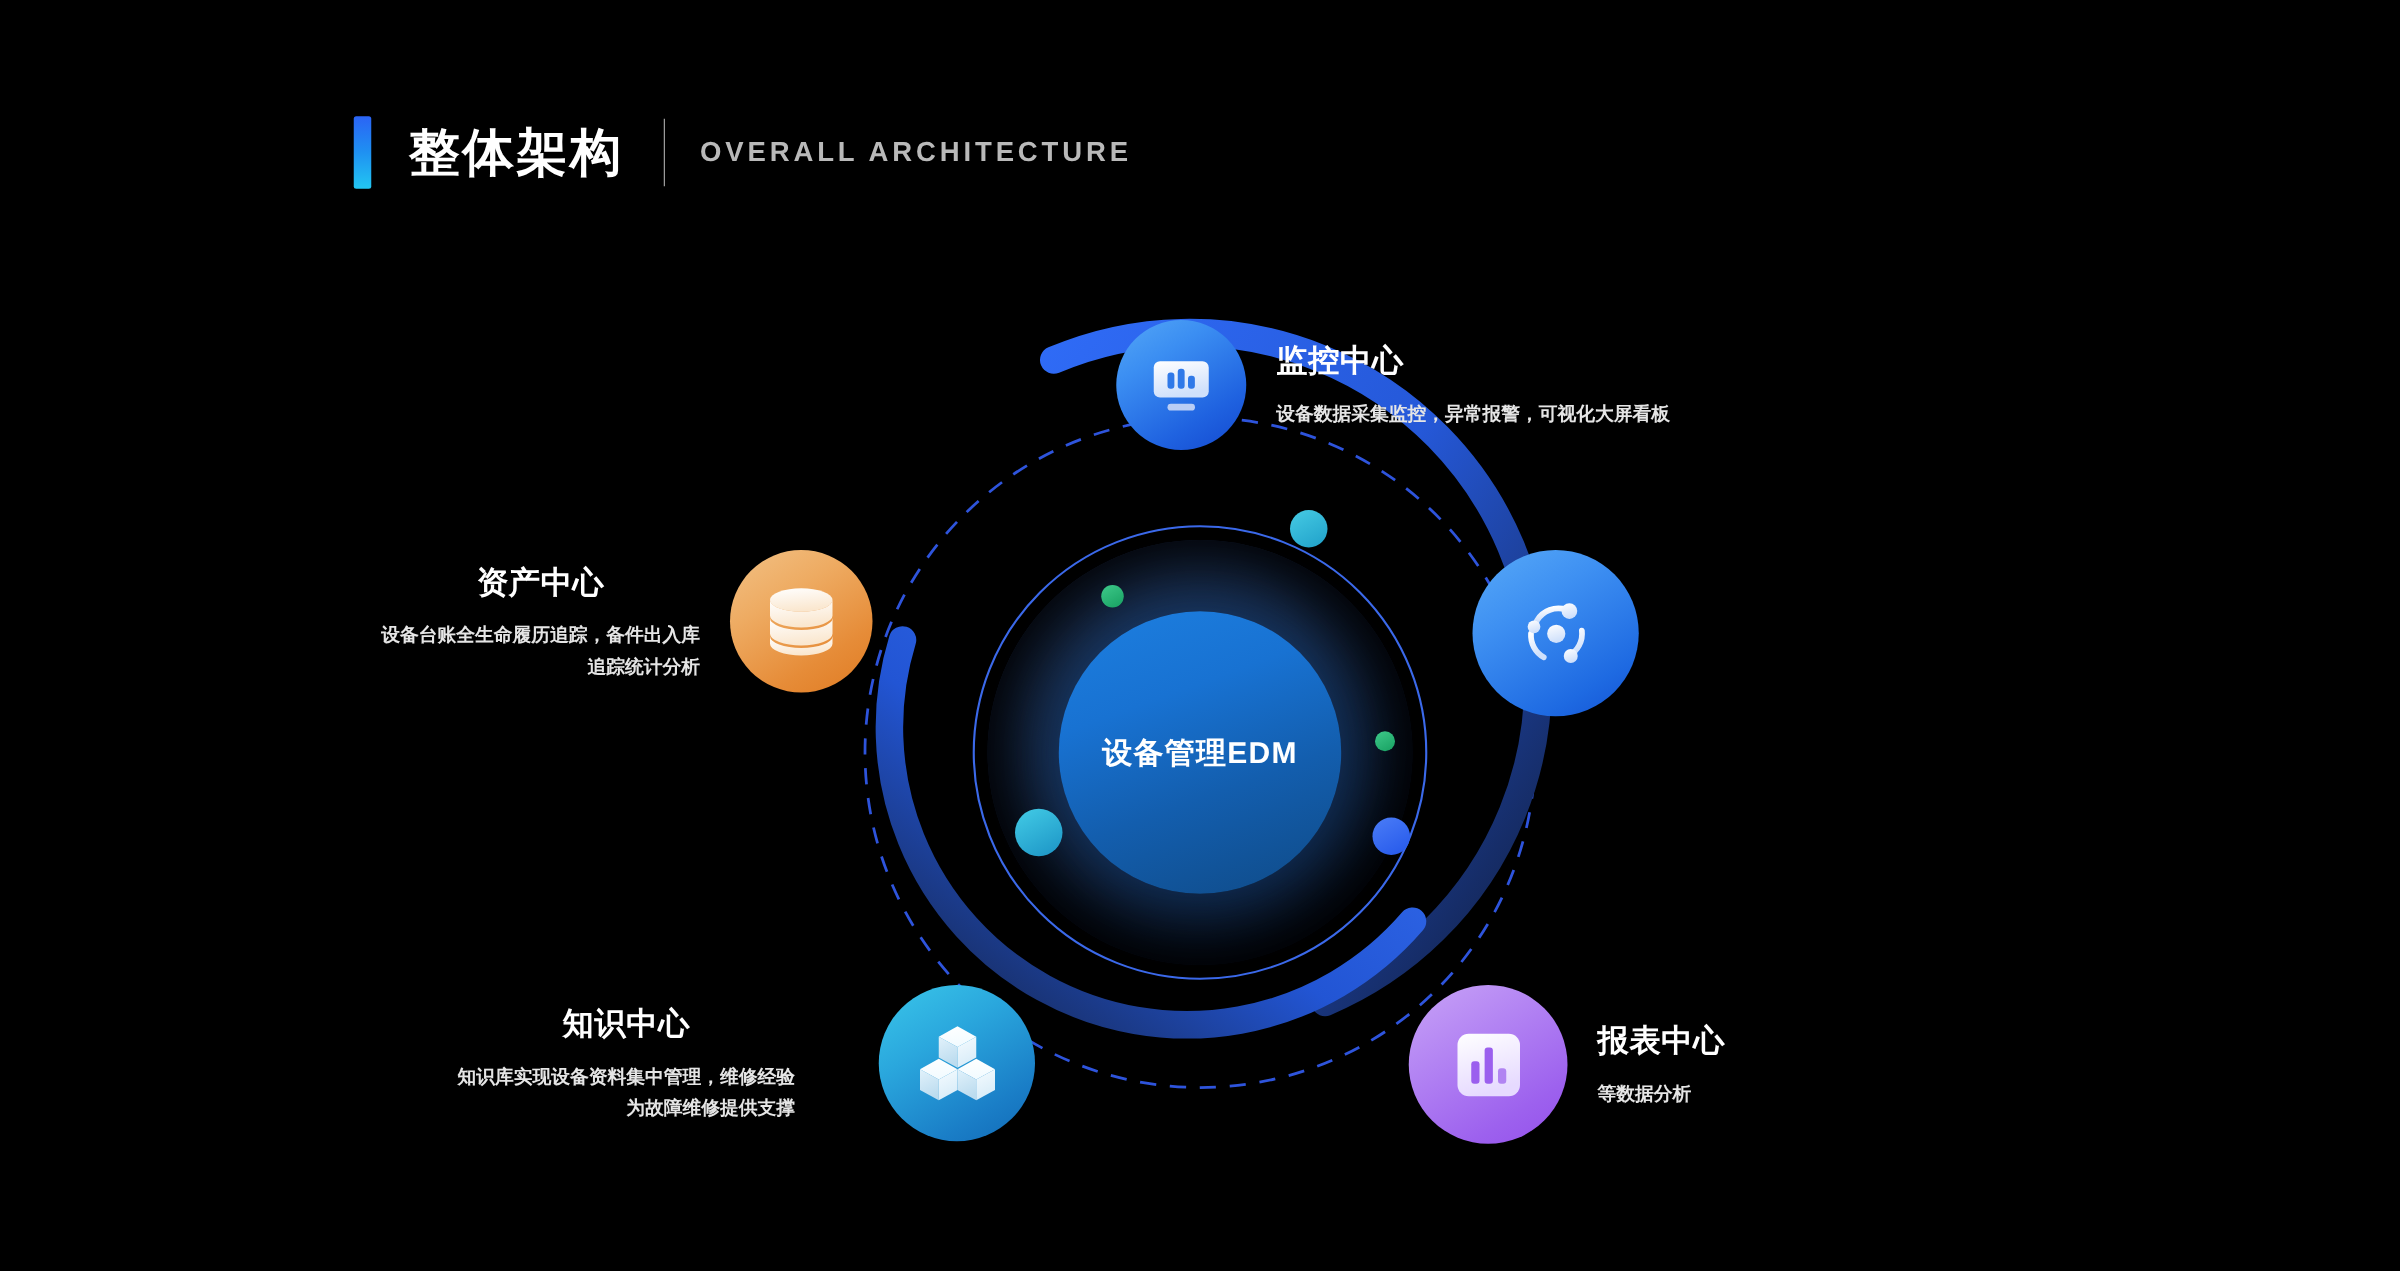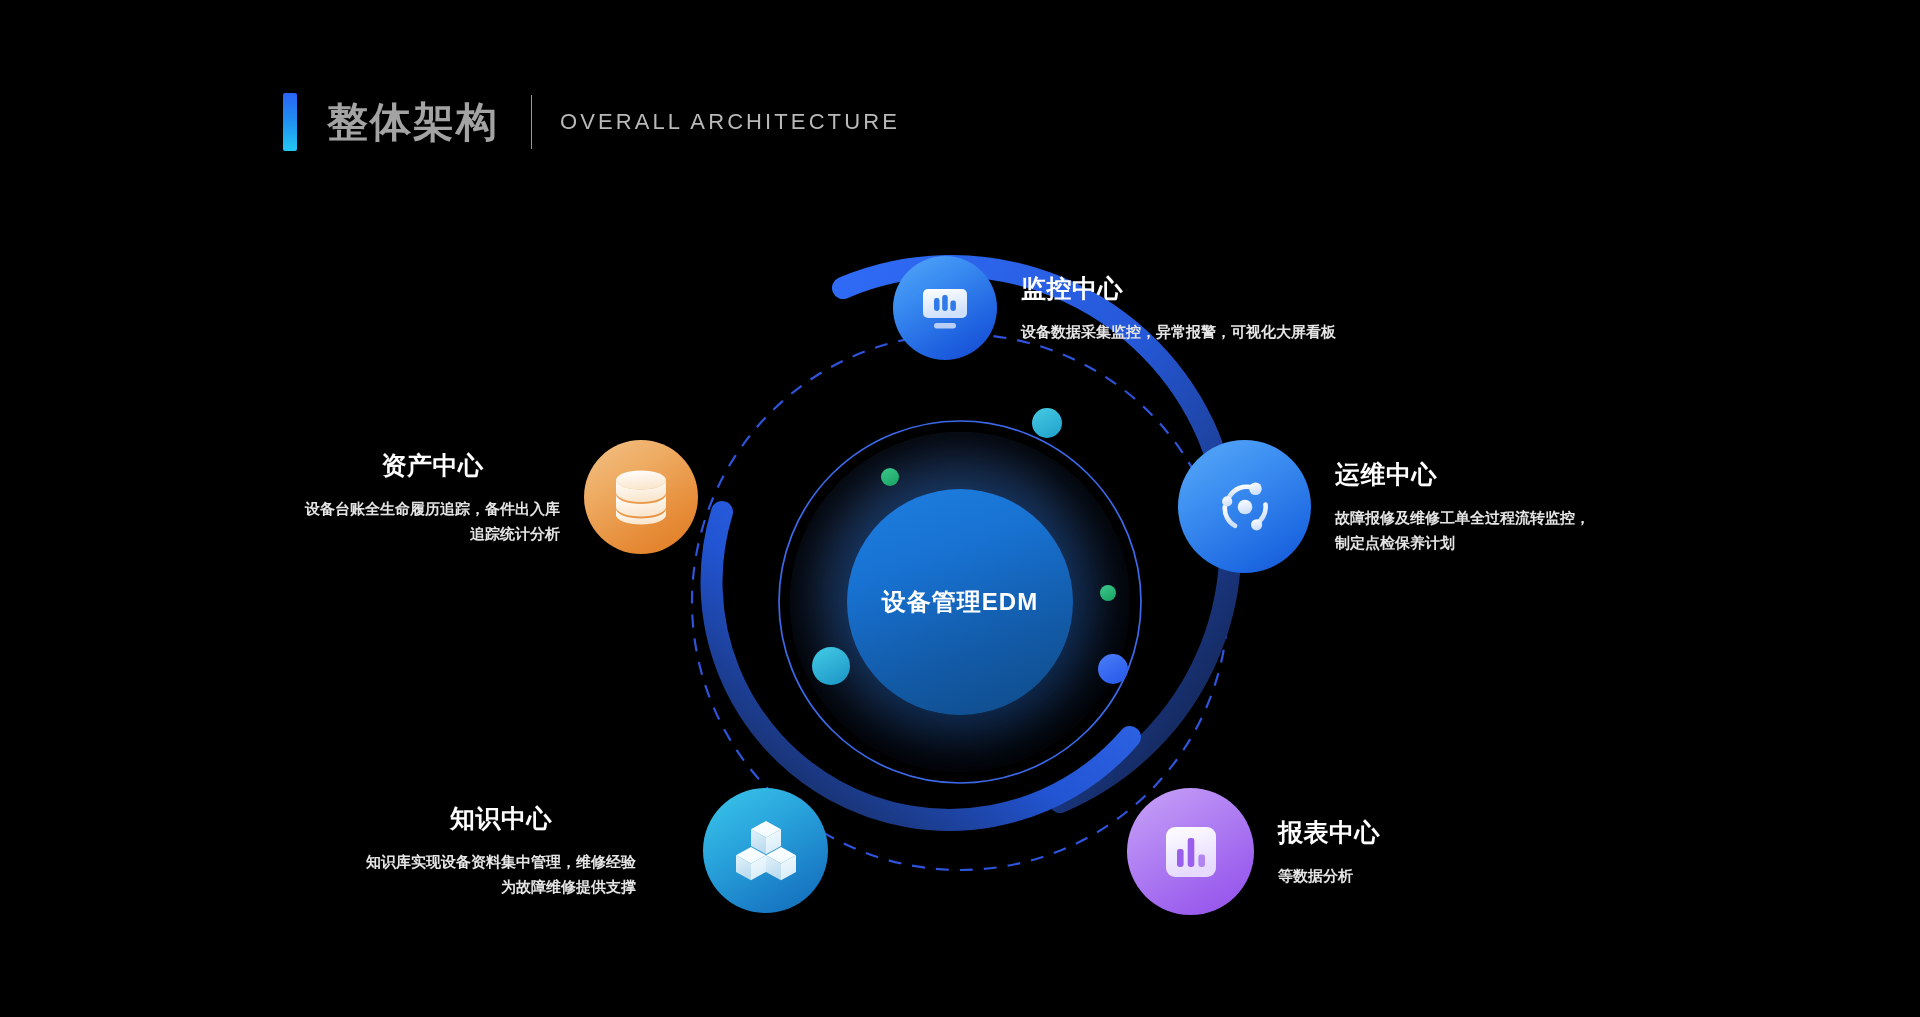--- a/index.html
+++ b/index.html
@@ -11,25 +11,25 @@
     font-family:"Liberation Sans","DejaVu Sans",sans-serif;
     position:relative;
   }
   .stage{position:absolute;left:0;top:0;width:1920px;height:1017px;}
 
   
   .header{position:absolute;left:283px;top:93px;display:flex;align-items:center;height:58px;}
   .accent-bar{width:14px;height:58px;border-radius:2px;
     background:linear-gradient(180deg,#2b64f5 0%,#1f8ff2 48%,#22c7f2 100%);
     flex:0 0 auto;}
-  .title-cn{color:#a3a3a3;font-size:41px;font-weight:700;letter-spacing:2px;
+  .title-cn{color:#ffffff;font-size:41px;font-weight:700;letter-spacing:2px;
     margin-left:30px;line-height:58px;white-space:nowrap;}
   .title-divider{width:1px;height:54px;background:#9a9a9a;margin-left:32px;flex:0 0 auto;}
   .title-en{color:#b9b9b9;font-size:22px;letter-spacing:3.1px;margin-left:28px;
-    line-height:58px;white-space:nowrap;font-weight:400;}
+    line-height:58px;white-space:nowrap;font-weight:700;}
 
   
   .core-wrap{position:absolute;left:660px;top:302px;width:600px;height:600px;}
   .core-svg{position:absolute;left:0;top:0;width:600px;height:600px;overflow:visible;}
 
   .halo{
     position:absolute;left:130px;top:130px;width:340px;height:340px;border-radius:50%;
     background:radial-gradient(circle at 42% 34%, #1d2c47 0%, #16233a 38%, #0a1220 68%, #05080f 86%, #000 100%);
   }
   .halo-inner-shadow{
@@ -169,27 +169,20 @@
           <path d="M20.5 25.5 A20 20 0 0 1 44 16.8"></path>
           <path d="M56.5 33.5 A20 20 0 0 1 46 53.6"></path>
           <path d="M26 54.8 A20 20 0 0 1 15.8 36"></path>
         </g>
         <circle cx="36" cy="36" r="7.3" fill="url(#gOps)"></circle>
         <circle cx="46.5" cy="17.8" r="6.3" fill="url(#gOps)"></circle>
         <circle cx="18.2" cy="30.4" r="5.1" fill="url(#gOps)"></circle>
         <circle cx="47.6" cy="53.8" r="5.6" fill="url(#gOps)"></circle>
       </svg>
     </div>
-    <div class="ntext right">
-      <div class="ntitle">运维中心</div>
-      <div class="ndesc">
-        <span>故障报修及维修工单全过程流转监控，</span>
-        <span>制定点检保养计划</span>
-      </div>
-    </div>
   </div>
 
   <div class="node n-report">
     <div class="bubble b-report">
       <svg width="62" height="62" viewBox="0 0 62 62">
         <defs>
           <linearGradient id="gRep" x1="0" y1="0" x2="0.3" y2="1">
             <stop offset="0%" stop-color="#ffffff"></stop>
               <stop offset="100%" stop-color="#e6daff"></stop>
           </linearGradient>

